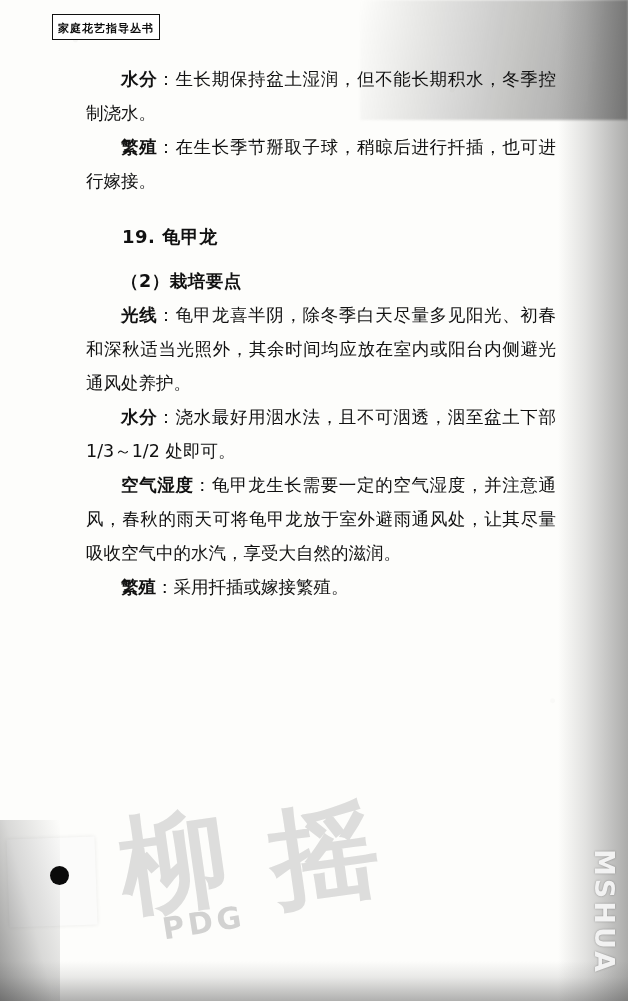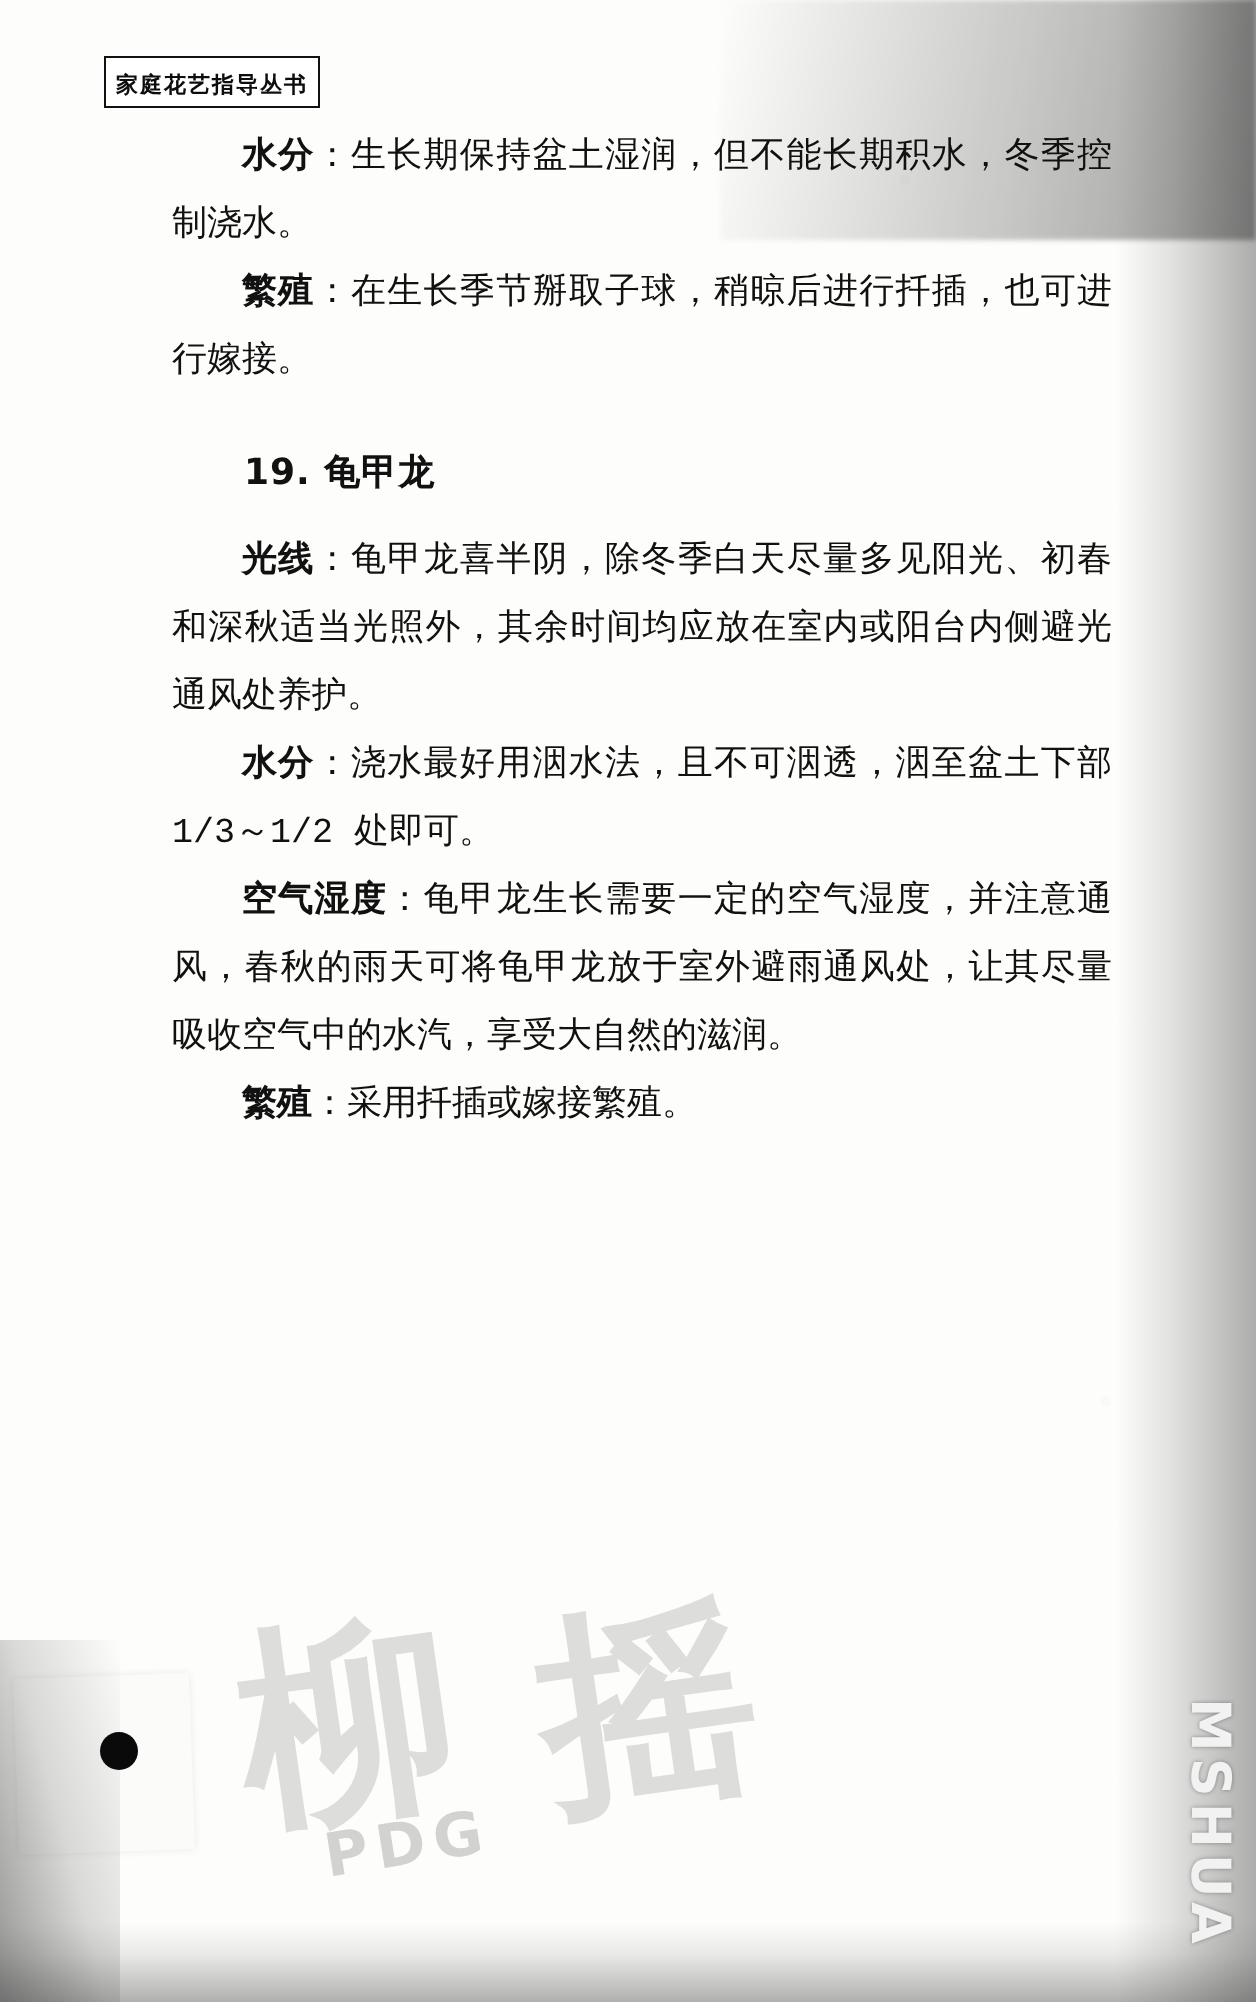--- a/index.html
+++ b/index.html
@@ -57,21 +57,21 @@
     position: absolute;
     left: 0; top: 820px; width: 60px; height: 181px;
     background: linear-gradient(75deg, rgba(60,60,60,0.55) 0%, rgba(110,110,110,0.25) 50%, rgba(255,255,255,0) 100%);
     pointer-events: none;
   }
 
   
   .running-head {
     position: absolute;
     left: 52px;
-    top: 28px;
+    top: 14px;
     border: 1.5px solid #111;
     padding: 2px 5px 3px 5px;
     background: #fff;
     white-space: nowrap;
   }
   .running-head .rh-text {
     font-family: "DejaVu Sans", sans-serif;
     font-size: 11px;
     letter-spacing: 1px;
     color: #0d0d0d;
@@ -88,21 +88,20 @@
     color: #111;
     font-size: 17.5px;
     line-height: 34px;
     text-align: justify;
     text-justify: inter-ideograph;
     font-family: "DejaVu Sans", sans-serif;
   }
   p.para {
     margin: 0 0 0 0;
     text-indent: 2em;
-    font-family: Liberation Mono, monospace;
   }
 
   .section-heading {
     margin: 22px 0 10px 0;
     text-indent: 2em;
     font-weight: 700;
     font-size: 18px;
     letter-spacing: 0.5px;
   }
   .lead { font-weight: 700; }
@@ -200,20 +199,21 @@
 
     <p class="para"><span class="lead">水分</span><span>：</span><span>生长期保持盆土湿润，但不能长期积水，冬季控制浇水。</span></p>
 
 
 
     <p class="para"><span class="lead">繁殖</span><span>：</span><span>在生长季节掰取子球，稍晾后进行扦插，也可进行嫁接。</span></p>
 
     <p class="section-heading"><span>19.</span>&nbsp;<span>龟甲龙</span></p>
 
 
+    <p class="para"><span class="subhead-emph">（2）栽培要点</span></p>
 
 
     <p class="para"><span class="lead">光线</span><span>：</span><span>龟甲龙喜半阴，除冬季白天尽量多见阳光、初春和深秋适当光照外，其余时间均应放在室内或阳台内侧避光通风处养护。</span></p>
 
     <p class="para"><span class="lead">水分</span><span>：</span><span>浇水最好用洇水法，且不可洇透，洇至盆土下部1/3～1/2 处即可。</span></p>
 
     <p class="para"><span class="lead">空气湿度</span><span>：</span><span>龟甲龙生长需要一定的空气湿度，并注意通风，春秋的雨天可将龟甲龙放于室外避雨通风处，让其尽量吸收空气中的水汽，享受大自然的滋润。</span></p>
 
 
     <p class="para"><span class="lead">繁殖</span><span>：</span><span>采用扦插或嫁接繁殖。</span></p>

